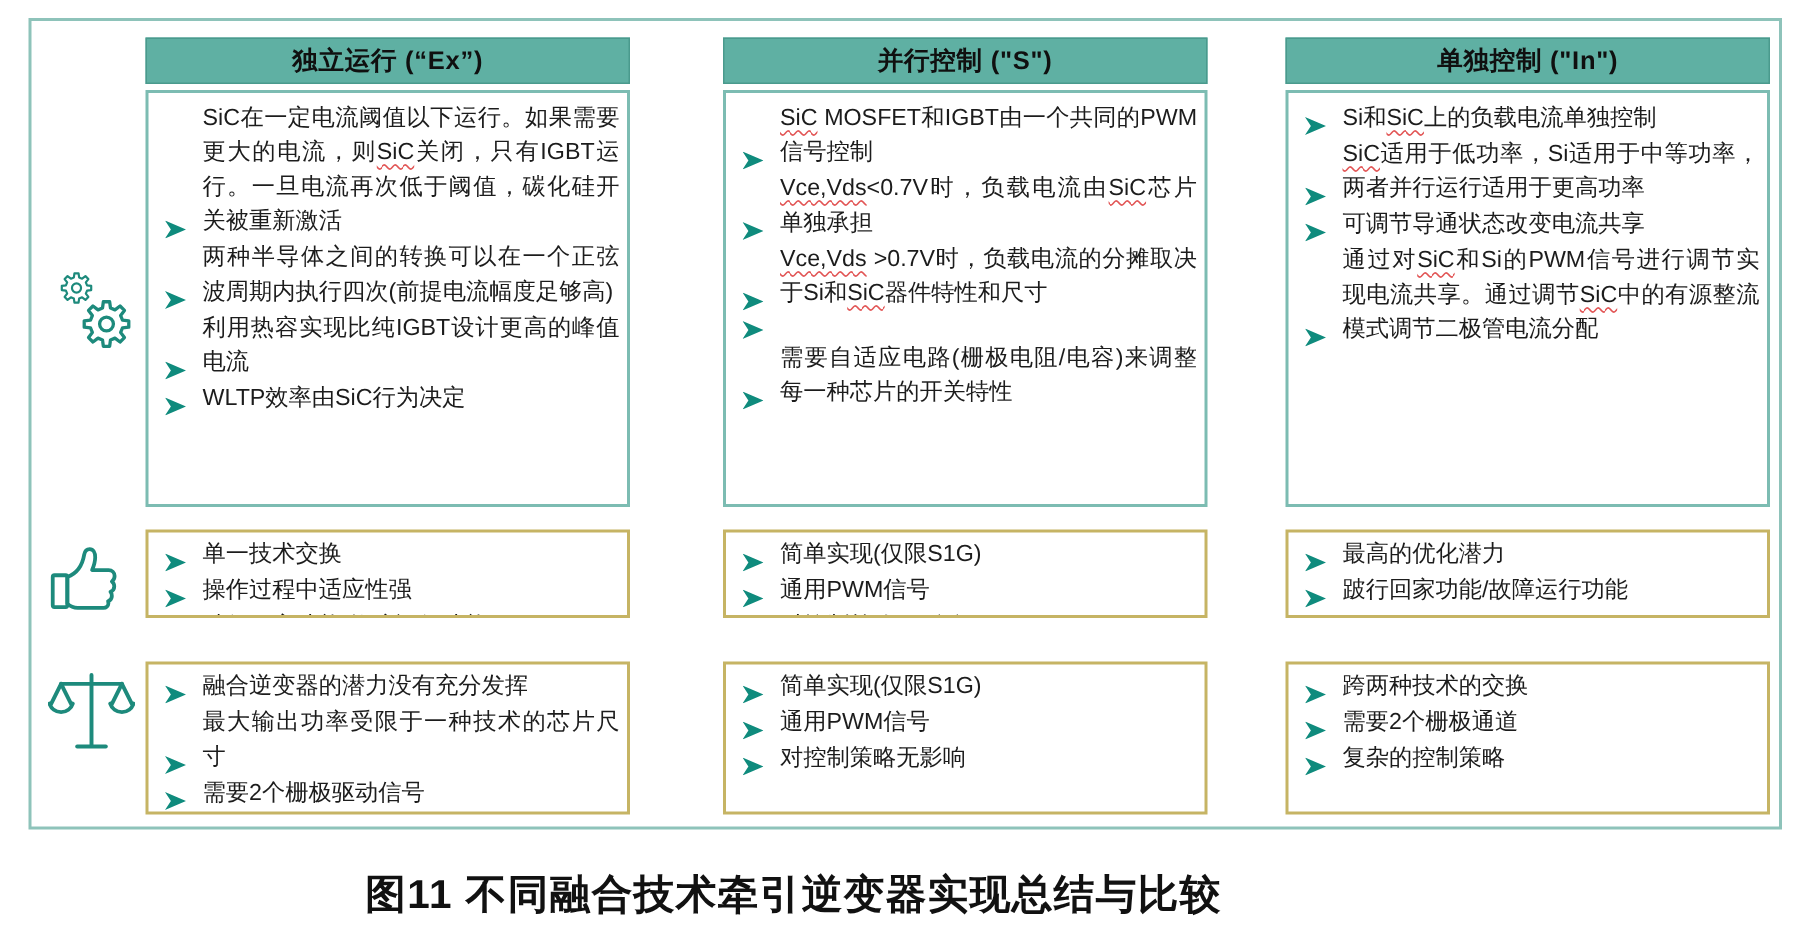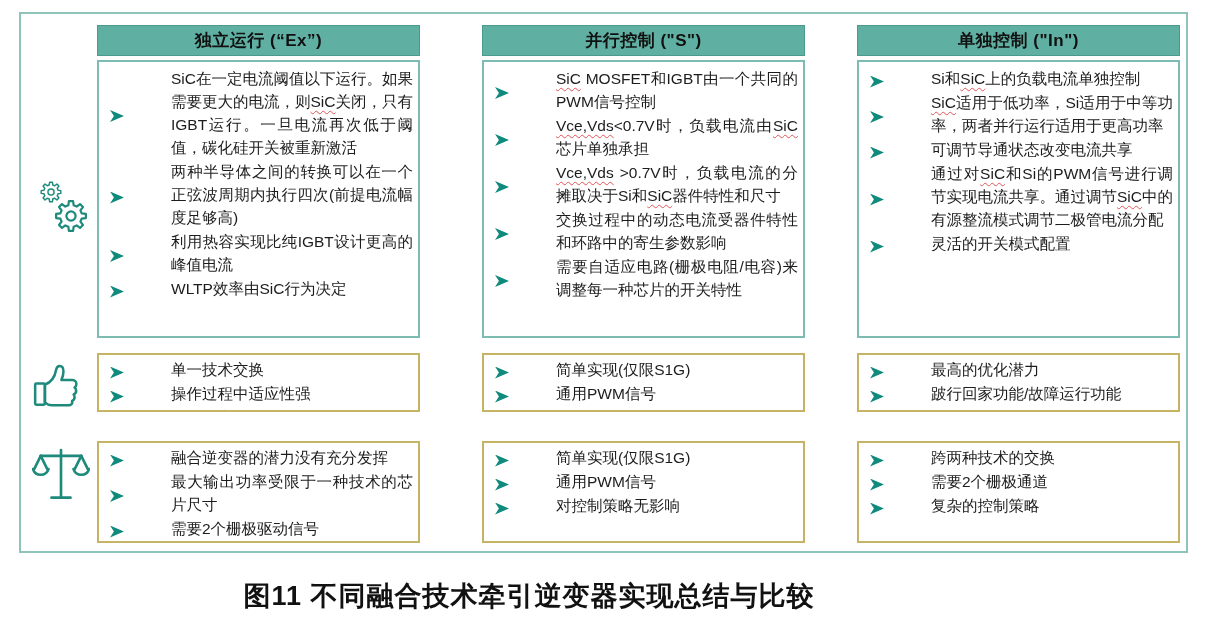--- a/index.html
+++ b/index.html
@@ -15,21 +15,21 @@
   .c1{left:97px}.c2{left:482px}.c3{left:857px}
   .hdr{
     top:25px;height:31px;background:#5fb0a3;border:1px solid #4a9a8d;
     display:flex;align-items:center;justify-content:center;
     font-size:17px;font-weight:bold;color:#101010;letter-spacing:.5px;
   }
   .main{top:60px;height:278px;border:2px solid #7cbcb2;padding:5px 5px 5px 4px;overflow:hidden;}
   .pros{top:353px;height:59px;border:2px solid #c6b464;padding:3px 5px 3px 4px;overflow:hidden;}
   .cons{top:441px;height:102px;border:2px solid #c6b464;padding:3px 5px 3px 4px;overflow:hidden;}
   ul.bullets{list-style:none;margin:0;padding:0;}
-  ul.bullets li{display:flex;align-items:center;font-size:15.5px;line-height:23px;margin:0 0 1px 0;gap:36px;}
+  ul.bullets li{display:flex;align-items:flex-end;font-size:15.5px;line-height:23px;margin:0 0 1px 0;}
   .arrow{
     flex:0 0 14px;width:14px;height:12px;margin:6px 11px 0 7px;background:#0f8b7d;
     clip-path:polygon(0 0,100% 50%,0 100%,28% 50%);
   }
   .btext{flex:1 1 auto;text-align:justify;}
   .sq{
     text-decoration:underline;text-decoration-style:wavy;
     text-decoration-color:#e25555;text-decoration-thickness:1px;text-underline-offset:3px;
   }
   .icon{position:absolute;}
@@ -148,21 +148,20 @@
         <li>
           <span class="arrow"></span>
           <span class="btext"><span class="sq">Vce,Vds</span><span>&lt;0.7V时，负载电流由</span><span class="sq">SiC</span><span>芯片单独承担</span></span>
         </li>
         <li>
           <span class="arrow"></span>
           <span class="btext"><span class="sq">Vce,Vds</span><span> &gt;0.7V时，负载电流的分摊取决于Si和</span><span class="sq">SiC</span><span>器件特性和尺寸</span></span>
         </li>
         <li>
           <span class="arrow"></span>
-          <span class="btext"><span>交换过程中的动态电流受器件特性和环路中的寄生参数影响</span></span>
         </li>
         <li>
           <span class="arrow"></span>
           <span class="btext"><span>需要自适应电路(栅极电阻/电容)来调整每一种芯片的开关特性</span></span>
         </li>
       </ul>
   </div>
   <div class="box pros c2">
     <ul class="bullets">
         <li>
@@ -210,24 +209,20 @@
           <span class="btext"><span class="sq">SiC</span><span>适用于低功率，Si适用于中等功率，两者并行运行适用于更高功率</span></span>
         </li>
         <li>
           <span class="arrow"></span>
           <span class="btext"><span>可调节导通状态改变电流共享</span></span>
         </li>
         <li>
           <span class="arrow"></span>
           <span class="btext"><span>通过对</span><span class="sq">SiC</span><span>和Si的PWM信号进行调节实现电流共享。通过调节</span><span class="sq">SiC</span><span>中的有源整流模式调节二极管电流分配</span></span>
         </li>
-        <li>
-          <span class="arrow"></span>
-          <span class="btext"><span>灵活的开关模式配置</span></span>
-        </li>
       </ul>
   </div>
   <div class="box pros c3">
     <ul class="bullets">
         <li>
           <span class="arrow"></span>
           <span class="btext"><span>最高的优化潜力</span></span>
         </li>
         <li>
           <span class="arrow"></span>

